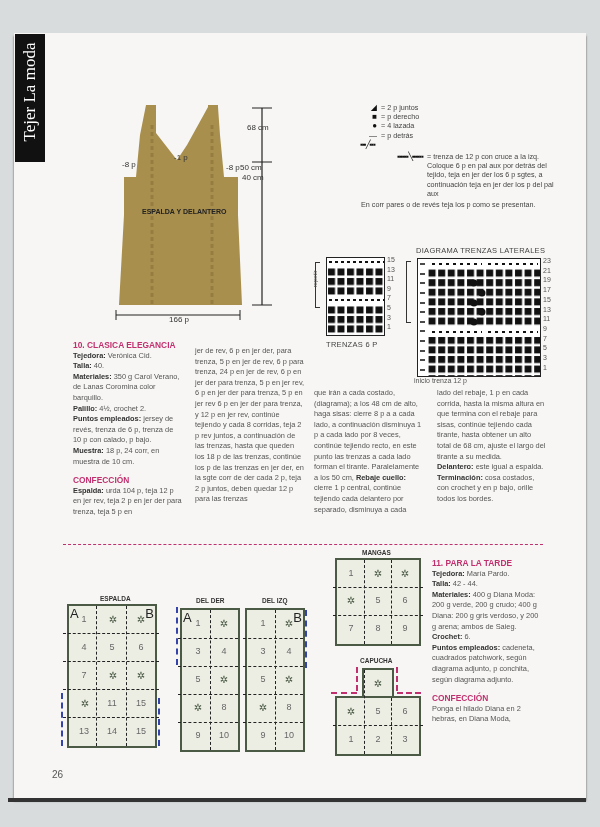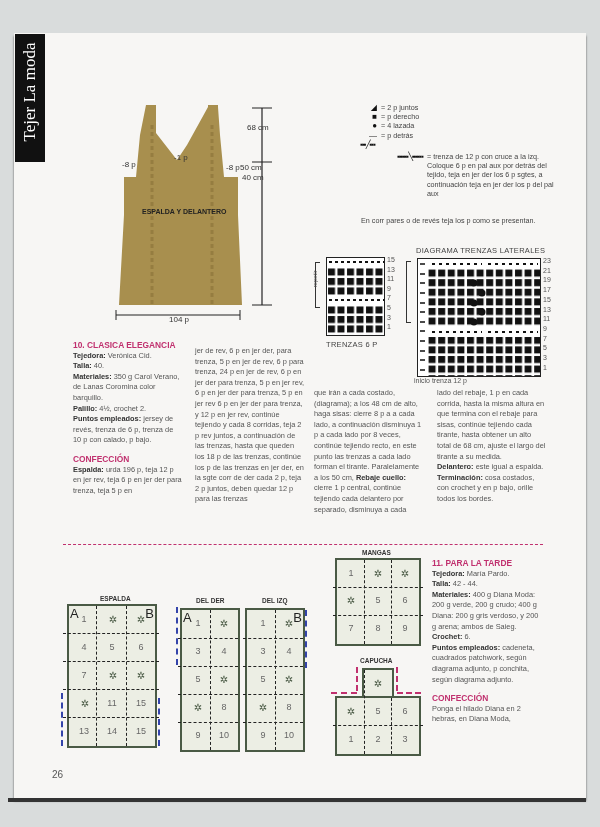--- a/index.html
+++ b/index.html
@@ -49,21 +49,21 @@
     <line x1="140" y1="3" x2="160" y2="3" stroke="#222"></line>
       <line x1="140" y1="57" x2="160" y2="57" stroke="#222"></line>
     <line x1="140" y1="200" x2="160" y2="200" stroke="#222"></line>
     <line x1="4" y1="210" x2="128" y2="210" stroke="#222"></line>
     <line x1="4" y1="205" x2="4" y2="215" stroke="#222"></line>
       <line x1="128" y1="205" x2="128" y2="215" stroke="#222"></line>
   </svg>
   <span class="lbl" style="left:135px;top:18px">68 cm</span>
   <span class="lbl" style="left:128px;top:58px">50 cm</span>
   <span class="lbl" style="left:130px;top:68px">40 cm</span>
-  <span class="lbl" style="left:57px;top:210px">104 p</span>
+  <span class="lbl" style="left:57px;top:210px">166 p</span>
   <span class="lbl" style="left:10px;top:55px">-8 p</span>
   <span class="lbl" style="left:62px;top:48px">-1 p</span>
   <span class="lbl" style="left:114px;top:58px">-8 p</span>
   <span class="lbl" style="left:30px;top:103px;font-size:7px;font-weight:bold;color:#222">ESPALDA Y DELANTERO</span>
 </div>
 
 <div class="abs legend">
   <div class="row">
       <span class="sym">◢</span>
       <span>= 2 p juntos</span>
@@ -80,21 +80,21 @@
       <span class="sym">—</span>
       <span>= p detrás</span>
     </div>
   <div class="row" style="margin-left:-50px">
       <span class="sym" style="width:62px;letter-spacing:-1px">▪▪▪╱▪▪▪</span>
     </div>
   <div class="row" style="margin-left:-50px;margin-top:3px">
       <span class="sym" style="width:110px;letter-spacing:-1px">▪▪▪▪▪▪╲▪▪▪▪▪▪</span>
       <span style="width:130px">= trenza de 12 p con cruce a la izq. Coloque 6 p en pal aux por detrás del tejido, teja en jer der los 6 p sgtes, a continuación teja en jer der los p del pal aux</span>
     </div>
-  <div style="margin-left:-2px;margin-top:18px">En corr pares o de revés teja los p como se presentan.</div>
+  <div style="margin-left:-2px;margin-top:2px">En corr pares o de revés teja los p como se presentan.</div>
 </div>
 
 <div class="abs" style="left:312px;top:252px;width:70px;height:95px">
   <div class="grid" style="left:14px;top:5px;width:57px;height:77px">
     <svg width="57" height="77">
       <defs>
           <pattern id="sq" width="9.5" height="9.5" patternUnits="userSpaceOnUse">
             <rect x="1" y="1" width="7" height="7" fill="#111"></rect>
           </pattern>
         </defs>
@@ -159,22 +159,23 @@
   <div style="position:absolute;left:2px;top:131px;font-size:7px;color:#555">inicio trenza 12 p</div>
 </div>
 
 <div class="col" style="left:73px;top:340px">
   <div class="h">10. CLASICA ELEGANCIA</div>
   <div><b>Tejedora:</b> <span>Verónica Cid.</span></div>
   <div><b>Talla:</b> <span>40.</span></div>
   <div><b>Materiales:</b> <span>350 g Carol Verano, de Lanas Coromina color barquillo.</span></div>
   <div><b>Palillo:</b> <span>4½, crochet 2.</span></div>
   <div><b>Puntos empleados:</b> <span>jersey de revés, trenza de 6 p, trenza de 10 p con calado, p bajo.</span></div>
+  <div><b>Muestra:</b> <span>18 p, 24 corr, en muestra de 10 cm.</span></div>
   <div class="h" style="margin-top:8px">CONFECCIÓN</div>
-  <div><b>Espalda:</b> <span>urda 196 p, teja 12 p en jer rev, teja 6 p en jer der para trenza, teja 5 p en</span></div>
+  <div><b>Espalda:</b> <span>urda 104 p, teja 12 p en jer rev, teja 2 p en jer der para trenza, teja 5 p en</span></div>
 </div>
 <div class="col" style="left:195px;top:346px"><span>jer de rev, 6 p en jer der, para trenza, 5 p en jer de rev, 6 p para trenza, 24 p en jer de rev, 6 p en jer der para trenza, 5 p en jer rev, 6 p en jer der para trenza, 5 p en jer rev 6 p en jer der para trenza, y 12 p en jer rev, continúe tejiendo y cada 8 corridas, teja 2 p rev juntos, a continuación de las trenzas, hasta que queden los 18 p de las trenzas, continúe los p de las trenzas en jer der, en la sgte corr de der cada 2 p, teja 2 p juntos, deben quedar 12 p para las trenzas</span></div>
 <div class="col" style="left:314px;top:388px"><span>que irán a cada costado, (diagrama); a los 48 cm de alto, haga sisas: cierre 8 p a a cada lado, a continuación disminuya 1 p a cada lado por 8 veces, continúe tejiendo recto, en este punto las trenzas a cada lado forman el tirante. Paralelamente a los 50 cm,</span> <b>Rebaje cuello:</b> <span>cierre 1 p central, continúe tejiendo cada delantero por separado, disminuya a cada</span></div>
 <div class="col" style="left:437px;top:388px">
   <span>lado del rebaje, 1 p en cada corrida, hasta la misma altura en que termina con el rebaje para sisas, continúe tejiendo cada tirante, hasta obtener un alto total de 68 cm, ajuste el largo del tirante a su medida.</span>
   <div><b>Delantero:</b> <span>este igual a espalda.</span></div>
   <div><b>Terminación:</b> <span>cosa costados, con crochet y en p bajo, orille todos los bordes.</span></div>
 </div>
 
 <div class="sep"></div>

